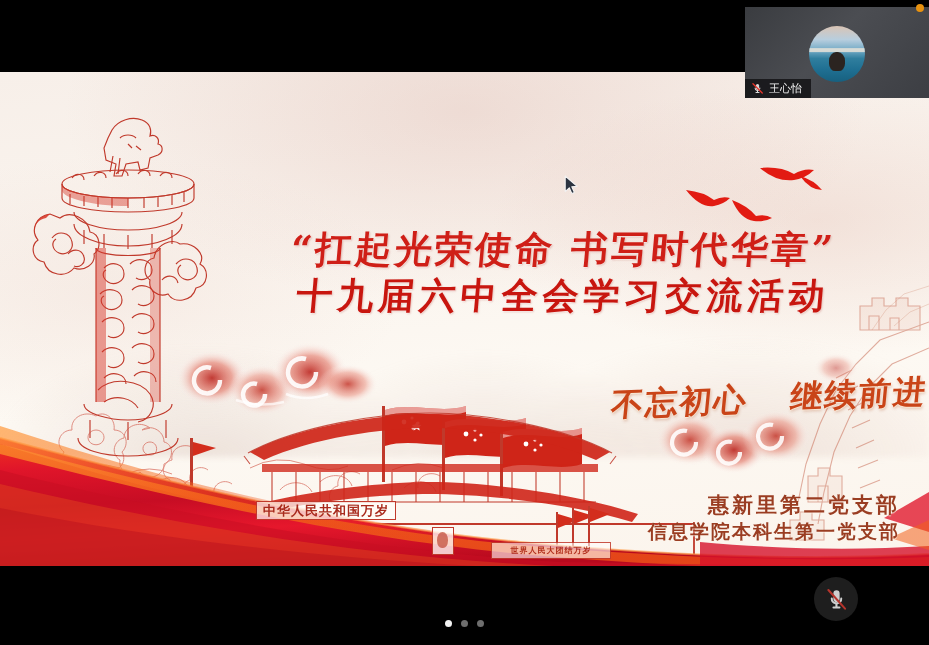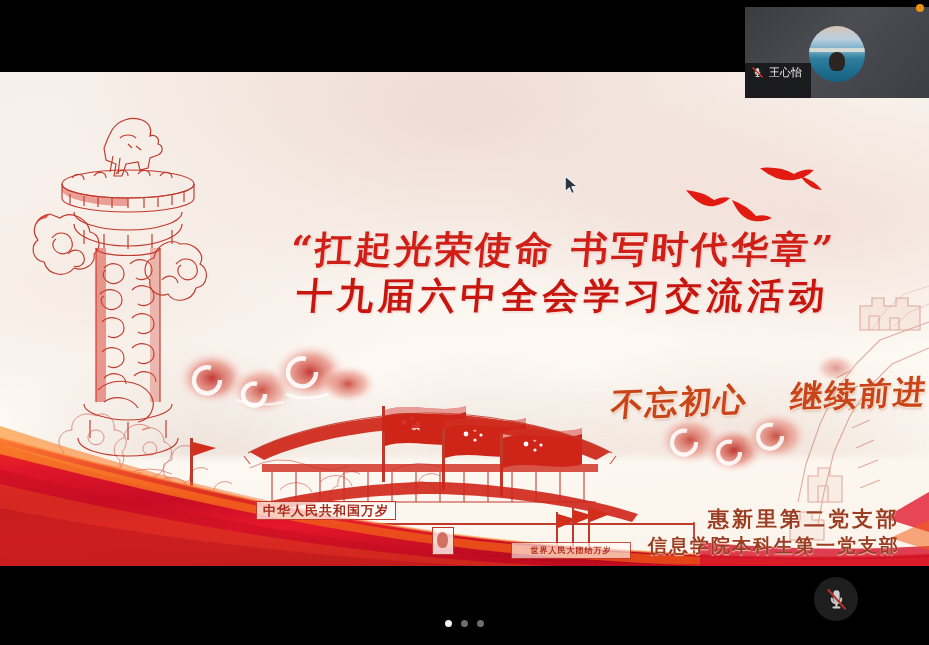--- a/index.html
+++ b/index.html
@@ -92,21 +92,21 @@
     letter-spacing: 2px;
     color: #c94418;
     transform: skewX(-8deg) rotate(-2.5deg);
     text-shadow: 0 1px 1px rgba(255,240,220,0.8), 1px 2px 3px rgba(170,70,25,0.30);
     white-space: nowrap;
   }
   .slogan-gap { display: inline-block; width: 16px; }
 
   .org-block {
     position: absolute;
-    left: 520px; top: 433px;
+    left: 520px; top: 419px;
     width: 380px;
     text-align: right;
     z-index: 40;
     pointer-events: none;
     font-family: "DejaVu Serif", "Liberation Serif", serif;
     font-weight: 700;
     color: #9a3d22;
     text-shadow: 0 1px 1px rgba(255,245,235,0.75);
   }
   .org-line1 { font-size: 21px; letter-spacing: 3px; line-height: 1.35; }
@@ -120,21 +120,21 @@
     background: rgba(255,252,248,0.72);
     color: #a82a1c;
     font-family: "DejaVu Serif", "Liberation Serif", serif;
     font-weight: 700;
     display: flex; align-items: center; justify-content: center;
     letter-spacing: 1px;
     white-space: nowrap;
     pointer-events: none;
   }
   #plaque-left  { left: 256px; top: 429px; width: 138px; height: 17px; font-size: 13px; }
-  #plaque-right { left: 491px; top: 470px; width: 118px; height: 15px; font-size: 8px; opacity: .85; margin-left: 20px; }
+  #plaque-right { left: 491px; top: 470px; width: 118px; height: 15px; font-size: 8px; opacity: .85; }
 
   
   #gate-portrait {
     position: absolute; left: 432px; top: 455px;
     width: 20px; height: 26px;
     border: 1.5px solid #c0392b;
     background: rgba(255,250,246,0.8);
     z-index: 33;
   }
   #gate-portrait::after {
@@ -173,21 +173,21 @@
     content: "";
     position: absolute; left: 36%; top: 48%;
     width: 28%; height: 34%;
     border-radius: 45% 45% 40% 40%;
     background: #2b2420;
   }
   #self-name-tag {
     position: absolute;
     left: 0; bottom: 0;
     height: 19px;
-    padding: 0 9px 16px 6px;
+    padding: 0 9px 0 6px;
     display: flex; align-items: center; gap: 5px;
     background: rgba(20,20,22,0.86);
     color: #f2f2f2;
     font-size: 11px;
     font-family: "DejaVu Sans", "Liberation Sans", sans-serif;
     z-index: 3;
   }
   .mic-mini { width: 13px; height: 13px; flex: 0 0 13px; }
 
   

